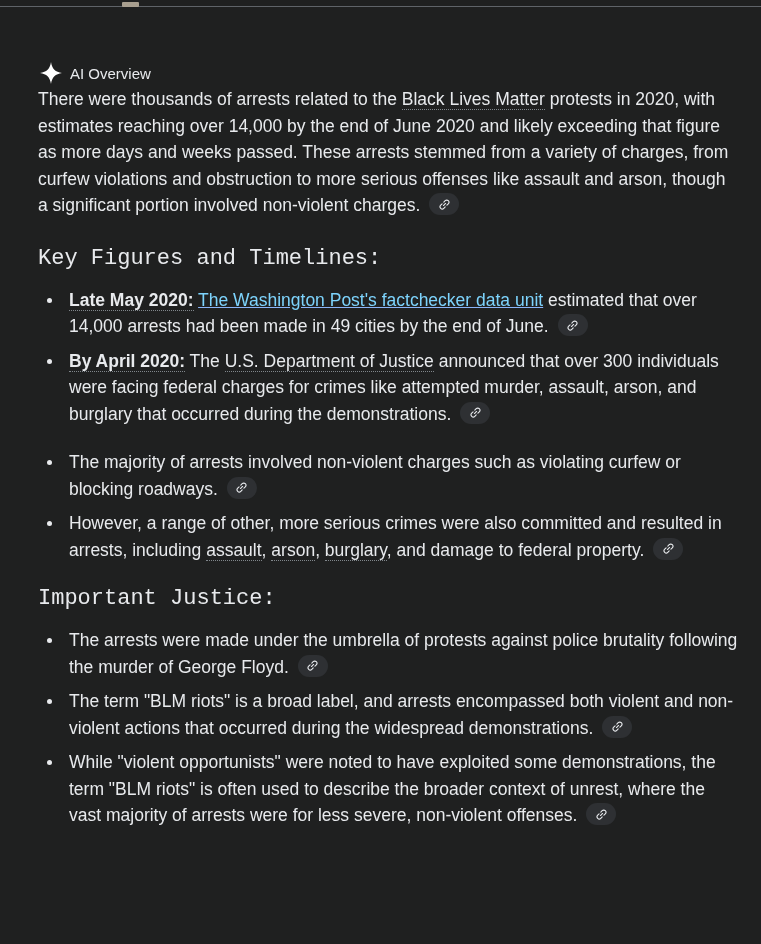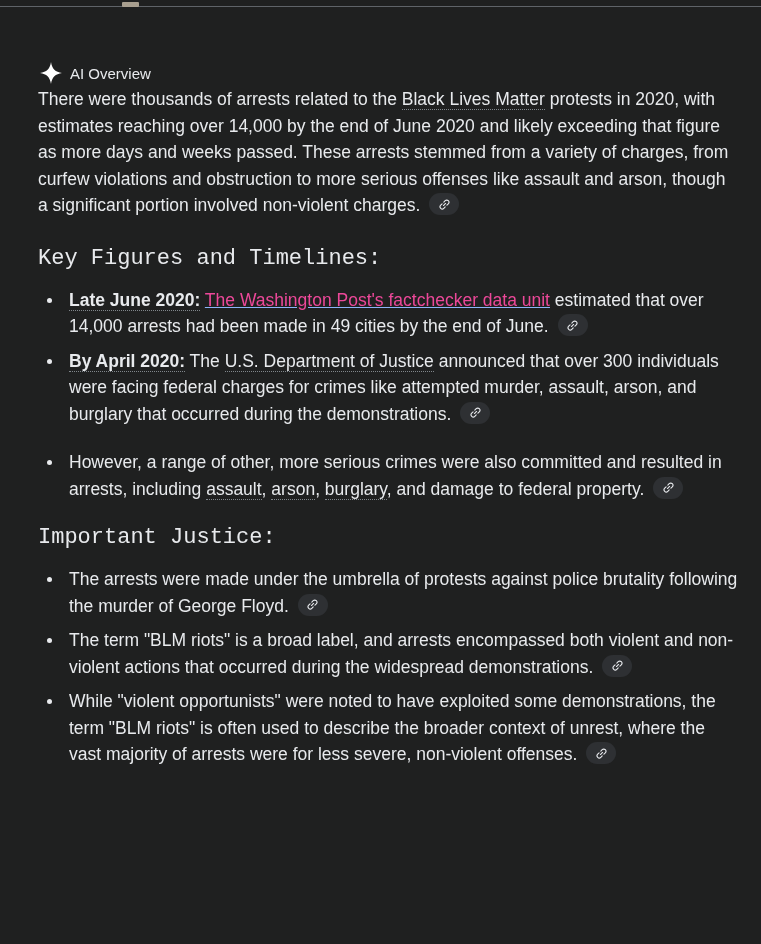--- a/index.html
+++ b/index.html
@@ -35,21 +35,21 @@
     font-family: Liberation Mono, monospace;
   }
   ul { list-style: none; margin-bottom: 22px; }
   li { position: relative; padding-left: 31px; margin-bottom: 8px; }
   li::before {
     content: ""; position: absolute; left: 9px; top: 11px;
     width: 5px; height: 5px; border-radius: 50%; background: #e8eaed;
   }
   .dotted { border-bottom: 1px dotted #80868b; }
   b.dotted, .bold { font-weight: 700; }
-  .link { color: #ec4899; text-decoration: underline; text-decoration-color: #8ab4f8; }
+  .link { color: #7dd3fc; text-decoration: underline; text-decoration-color: #8ab4f8; }
   .chip {
     display: inline-flex; align-items: center; justify-content: center;
     width: 30px; height: 22px; border-radius: 11px; background: #2e3033;
     vertical-align: middle; margin-left: 4px; position: relative; top: -2px;
     cursor: pointer;
   }
   .chip svg { width: 11px; height: 11px; }
 </style>
 </head>
 <body>
@@ -71,37 +71,44 @@
     <span>There were thousands of arrests related to the </span><span class="dotted">Black Lives Matter</span><span> protests in 2020, with estimates reaching over 14,000 by the end of June 2020 and likely exceeding that figure as more days and weeks passed. These arrests stemmed from a variety of charges, from curfew violations and obstruction to more serious offenses like assault and arson, though a significant portion involved non-violent charges.</span>
     <span class="chip">
         <svg viewBox="0 0 16 16">
           <path d="M9.5 6.5 L6.5 9.5 M7 4.5 L9 2.5 A2.5 2.5 0 0 1 13.5 7 L11.5 9 M9 11.5 L7 13.5 A2.5 2.5 0 0 1 2.5 9 L4.5 7" stroke="#e8eaed" stroke-width="1.6" fill="none" stroke-linecap="round"></path>
         </svg>
       </span>
   </p>
 
   <h2>Key Figures and Timelines:</h2>
   <ul>
-    <li><b class="dotted">Late June 2020:</b><span> </span><a class="link">The Washington Post's factchecker data unit</a><span> estimated that over 14,000 arrests had been made in 49 cities by the end of June.</span>
+    <li><b class="dotted">Late May 2020:</b><span> </span><a class="link">The Washington Post's factchecker data unit</a><span> estimated that over 14,000 arrests had been made in 49 cities by the end of June.</span>
       <span class="chip">
           <svg viewBox="0 0 16 16">
             <path d="M9.5 6.5 L6.5 9.5 M7 4.5 L9 2.5 A2.5 2.5 0 0 1 13.5 7 L11.5 9 M9 11.5 L7 13.5 A2.5 2.5 0 0 1 2.5 9 L4.5 7" stroke="#e8eaed" stroke-width="1.6" fill="none" stroke-linecap="round"></path>
           </svg>
         </span>
     </li>
     <li><b class="dotted">By April 2020:</b><span> The </span><span class="dotted">U.S. Department of Justice</span><span> announced that over 300 individuals were facing federal charges for crimes like attempted murder, assault, arson, and burglary that occurred during the demonstrations.</span>
       <span class="chip">
           <svg viewBox="0 0 16 16">
             <path d="M9.5 6.5 L6.5 9.5 M7 4.5 L9 2.5 A2.5 2.5 0 0 1 13.5 7 L11.5 9 M9 11.5 L7 13.5 A2.5 2.5 0 0 1 2.5 9 L4.5 7" stroke="#e8eaed" stroke-width="1.6" fill="none" stroke-linecap="round"></path>
           </svg>
         </span>
     </li>
   </ul>
 
   <ul>
+    <li><span>The majority of arrests involved non-violent charges such as violating curfew or blocking roadways.</span>
+      <span class="chip">
+          <svg viewBox="0 0 16 16">
+            <path d="M9.5 6.5 L6.5 9.5 M7 4.5 L9 2.5 A2.5 2.5 0 0 1 13.5 7 L11.5 9 M9 11.5 L7 13.5 A2.5 2.5 0 0 1 2.5 9 L4.5 7" stroke="#e8eaed" stroke-width="1.6" fill="none" stroke-linecap="round"></path>
+          </svg>
+        </span>
+    </li>
     <li><span>However, a range of other, more serious crimes were also committed and resulted in arrests, including </span><span class="dotted">assault</span><span>, </span><span class="dotted">arson</span><span>, </span><span class="dotted">burglary</span><span>, and damage to federal property.</span>
       <span class="chip">
           <svg viewBox="0 0 16 16">
             <path d="M9.5 6.5 L6.5 9.5 M7 4.5 L9 2.5 A2.5 2.5 0 0 1 13.5 7 L11.5 9 M9 11.5 L7 13.5 A2.5 2.5 0 0 1 2.5 9 L4.5 7" stroke="#e8eaed" stroke-width="1.6" fill="none" stroke-linecap="round"></path>
           </svg>
         </span>
     </li>
   </ul>
 
   <h2>Important Justice:</h2>

